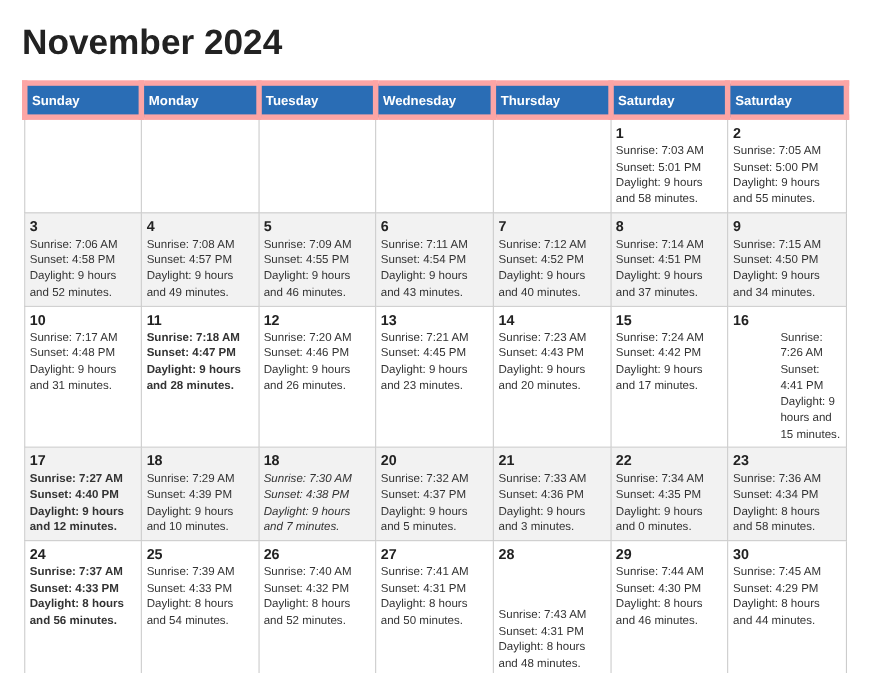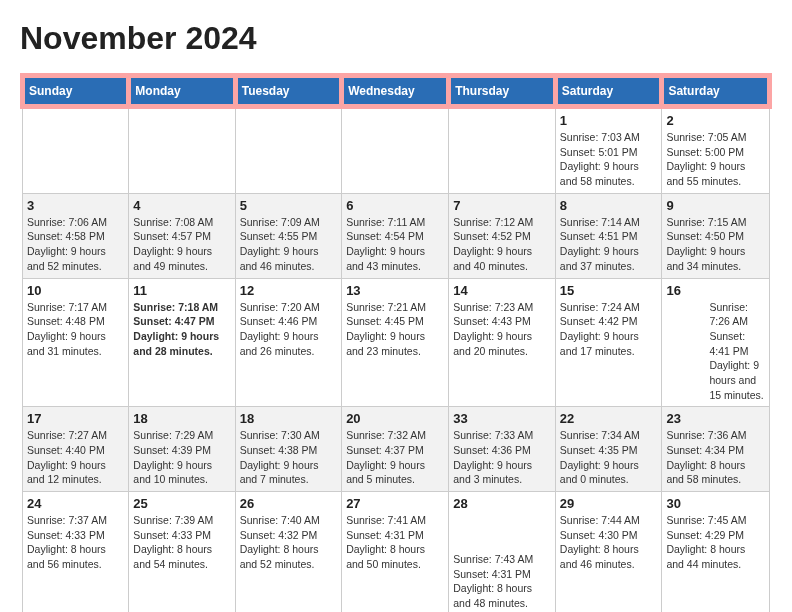--- a/index.html
+++ b/index.html
@@ -207,65 +207,65 @@
         <td>
           <div class="day-number">16</div>
           <div class="day-info" style="white-space: pre-line; margin-left: 43px;">Sunrise: 7:26 AM
 Sunset: 4:41 PM
 Daylight: 9 hours and 15 minutes.</div>
         </td>
       </tr>
       <tr>
         <td>
           <div class="day-number">17</div>
-          <div class="day-info" style="white-space: pre-line;">Sunrise: 7:27 AM
+          <div class="day-info" style="white-space: pre-line; font-weight: bold;">Sunrise: 7:27 AM
 Sunset: 4:40 PM
 Daylight: 9 hours and 12 minutes.</div>
         </td>
         <td>
           <div class="day-number">18</div>
           <div class="day-info" style="white-space: pre-line;">Sunrise: 7:29 AM
 Sunset: 4:39 PM
 Daylight: 9 hours and 10 minutes.</div>
         </td>
         <td>
           <div class="day-number">18</div>
-          <div class="day-info" style="white-space: pre-line;">Sunrise: 7:30 AM
+          <div class="day-info" style="white-space: pre-line; font-style: italic;">Sunrise: 7:30 AM
 Sunset: 4:38 PM
 Daylight: 9 hours and 7 minutes.</div>
         </td>
         <td>
           <div class="day-number">20</div>
           <div class="day-info" style="white-space: pre-line;">Sunrise: 7:32 AM
 Sunset: 4:37 PM
 Daylight: 9 hours and 5 minutes.</div>
         </td>
         <td>
-          <div class="day-number">33</div>
+          <div class="day-number">21</div>
           <div class="day-info" style="white-space: pre-line;">Sunrise: 7:33 AM
 Sunset: 4:36 PM
 Daylight: 9 hours and 3 minutes.</div>
         </td>
         <td>
           <div class="day-number">22</div>
           <div class="day-info" style="white-space: pre-line;">Sunrise: 7:34 AM
 Sunset: 4:35 PM
 Daylight: 9 hours and 0 minutes.</div>
         </td>
         <td>
           <div class="day-number">23</div>
           <div class="day-info" style="white-space: pre-line;">Sunrise: 7:36 AM
 Sunset: 4:34 PM
 Daylight: 8 hours and 58 minutes.</div>
         </td>
       </tr>
       <tr>
         <td>
           <div class="day-number">24</div>
-          <div class="day-info" style="white-space: pre-line;">Sunrise: 7:37 AM
+          <div class="day-info" style="white-space: pre-line; font-weight: bold;">Sunrise: 7:37 AM
 Sunset: 4:33 PM
 Daylight: 8 hours and 56 minutes.</div>
         </td>
         <td>
           <div class="day-number">25</div>
           <div class="day-info" style="white-space: pre-line;">Sunrise: 7:39 AM
 Sunset: 4:33 PM
 Daylight: 8 hours and 54 minutes.</div>
         </td>
         <td>

